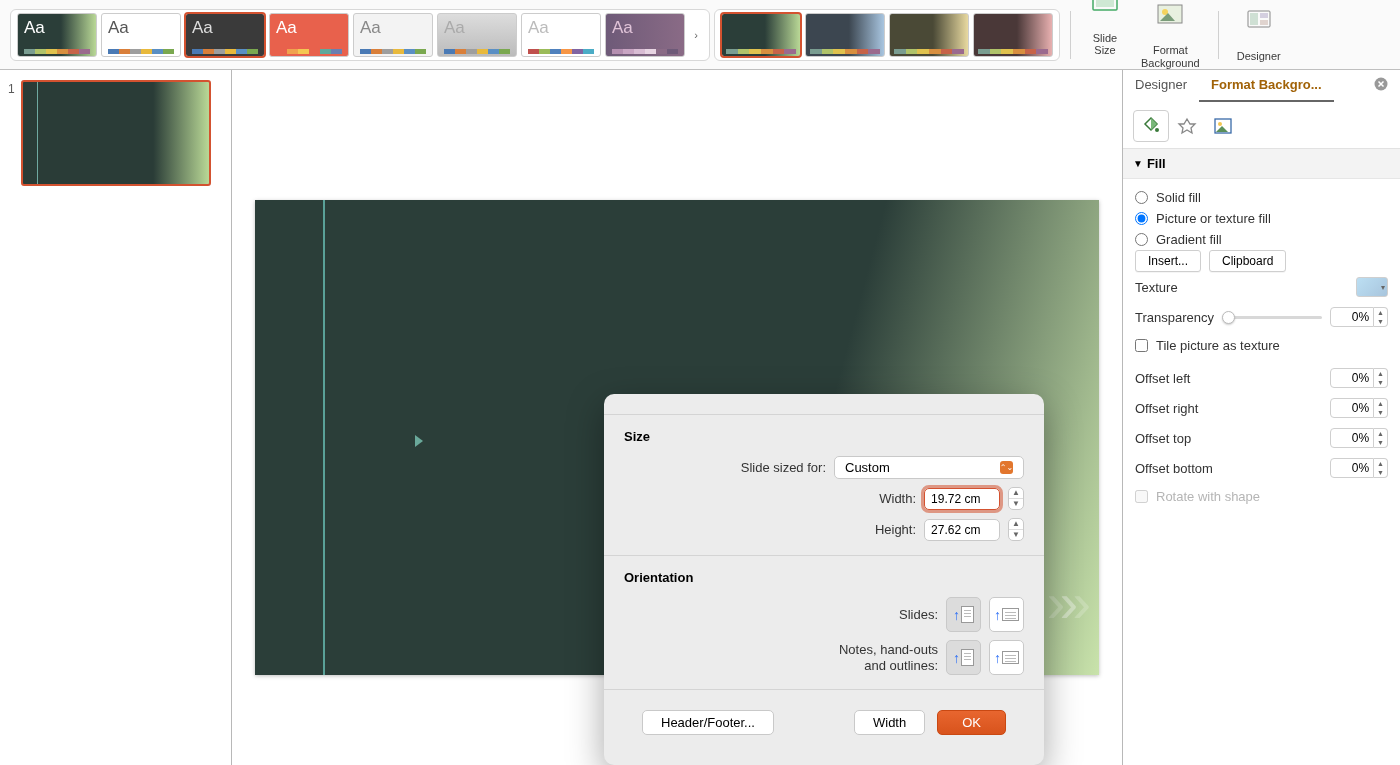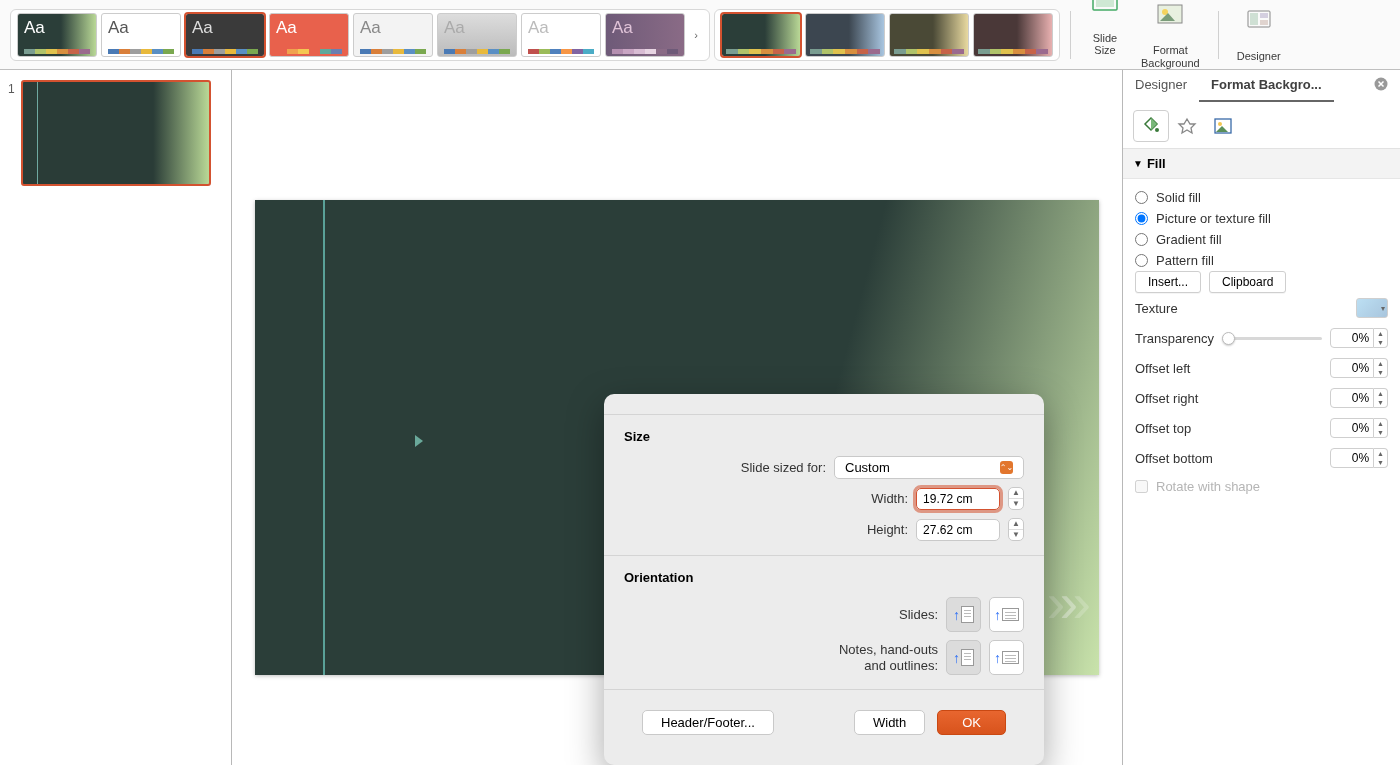--- a/index.html
+++ b/index.html
@@ -36,21 +36,21 @@
 .editor { flex:1; background:#fff; position:relative; display:flex; align-items:flex-start; justify-content:center; padding-top:130px;}
 .slide-canvas { width:844px; height:475px; background:linear-gradient(105deg,#2b3e39 0%,#2b3e39 65%, #c9e3ab 100%); box-shadow:0 1px 4px rgba(0,0,0,0.25); position:relative;}
 .slide-canvas::before{content:""; position:absolute; left:68px; top:0; bottom:0; width:2px; background:#5aa198;}
 .slide-canvas .chev { position:absolute; right:26px; bottom:40px; font-size:56px; color:rgba(255,255,255,0.2); font-weight:300; letter-spacing:-18px;}
 .slide-canvas .tri { position:absolute; left:160px; top:235px; width:0; height:0; border-left:8px solid #6aa99b; border-top:6px solid transparent; border-bottom:6px solid transparent;}
 
 
 .right-pane { width:278px; border-left:1px solid #b8b8b8; background:#fff; display:flex; flex-direction:column;}
 .pane-tabs { display:flex; font-size:13px; }
 .pane-tabs div { padding:7px 12px 8px; color:#555; cursor:pointer; }
-.pane-tabs .active { font-weight:600; color:#404040; border-bottom:2px solid #666;}
+.pane-tabs .active { font-weight:600; color:#a16207; border-bottom:2px solid #666;}
 .pane-close { margin-left:auto; padding:6px 8px; color:#888; cursor:pointer;}
 .pane-icons { display:flex; gap:0; padding:8px 10px 6px; border-bottom:1px solid #e2e2e2;}
 .pane-icons .ic{ width:36px; height:32px; display:flex; align-items:center; justify-content:center; border-radius:4px; cursor:pointer;}
 .pane-icons .ic.active{ background:#fff; border:1px solid #cfcfcf;}
 
 .section-hdr { display:flex; align-items:center; gap:4px; padding:7px 10px; font-size:13px; font-weight:600; background:#f3f3f3; border-bottom:1px solid #e6e6e6; cursor:pointer;}
 .pane-body { padding:8px 12px; font-size:13px; color:#333; overflow:auto; flex:1;}
 .radio-row { display:flex; align-items:center; gap:8px; padding:3px 0;}
 .radio-row input{margin:0;}
 .chk-row { display:flex; align-items:center; gap:8px; padding:6px 0 10px;}
@@ -71,21 +71,21 @@
 .modal-backdrop{ position:absolute; inset:0;}
 .modal { position:absolute; left:604px; top:394px; width:440px; background:#ececec; border-radius:10px; box-shadow:0 12px 36px rgba(0,0,0,0.35); overflow:hidden;}
 .modal-title { text-align:center; font-size:13px; font-weight:600; padding:7px 0; background:#ececec;}
 .modal-body { padding:10px 20px 14px;}
 .modal hr { border:none; border-top:1px solid #d4d4d4; margin:10px -20px;}
 .m-section { font-size:13px; font-weight:600; padding:4px 0 8px;}
 .m-row { display:flex; align-items:center; justify-content:flex-end; gap:8px; padding:4px 0;}
 .m-row .lbl { font-size:13px; color:#333; text-align:right;}
 .m-select { flex:0 0 190px; background:#fff; border:1px solid #c9c9c9; border-radius:5px; padding:3px 10px; font-size:13px; display:flex; justify-content:space-between; align-items:center; cursor:pointer;}
 .m-select .chev2{ width:13px; height:13px; background:#e2762d; border-radius:3px; display:flex; align-items:center; justify-content:center; color:#fff; font-size:8px;}
-.m-num { width:84px; background:#fff; border:1px solid #c9c9c9; border-radius:5px; padding:3px 6px; font-size:12px; text-align:left;}
+.m-num { width:76px; background:#fff; border:1px solid #c9c9c9; border-radius:5px; padding:3px 6px; font-size:12px; text-align:left;}
 .m-num.focused { outline:3px solid rgba(211,82,48,0.55); border-color:#d35230;}
 .m-stepper { display:flex; flex-direction:column; border:1px solid #c9c9c9; border-radius:5px; background:#fff; overflow:hidden;}
 .m-stepper span{ font-size:8px; line-height:8px; padding:1px 3px; cursor:pointer; color:#666;}
 .m-stepper span:first-child{border-bottom:1px solid #ddd;}
 
 .orient-btn { width:35px; height:35px; border:1px solid #c9c9c9; border-radius:5px; background:#fff; display:flex; align-items:center; justify-content:center; gap:1px; cursor:pointer;}
 .orient-btn.sel { background:#dcdcdc;}
 .orient-btn .arrow{ color:#2d6ff6; font-size:14px; font-weight:bold;}
 .orient-btn .page{ width:13px; height:17px; border:1px solid #999; background:#fff; position:relative;}
 .orient-btn .page.landscape{ width:17px; height:13px;}
@@ -327,24 +327,20 @@
           <span>Solid fill</span>
         </label>
       <label class="radio-row">
           <input type="radio" name="fill" checked="" style="">
           <span>Picture or texture fill</span>
         </label>
       <label class="radio-row">
           <input type="radio" name="fill" style="">
           <span>Gradient fill</span>
         </label>
-      <label class="radio-row">
-          <input type="radio" name="fill" style="">
-          <span>Pattern fill</span>
-        </label>
 
       <div class="btn-row">
         <button class="mac-btn">Insert...</button>
         <button class="mac-btn">Clipboard</button>
       </div>
 
       <div class="form-row">
         <span>Texture</span>
         <span class="tex-picker"></span>
       </div>
@@ -356,20 +352,24 @@
           </div>
         <div class="spin-ctrl">
             <input value="0%" style="">
             <div class="spin-btns">
               <span>▲</span>
               <span>▼</span>
             </div>
           </div>
       </div>
 
+      <label class="chk-row">
+          <input type="checkbox" style="">
+          <span>Tile picture as texture</span>
+        </label>
 
       <div class="form-row">
         <span>Offset left</span>
         <div class="spin-ctrl">
             <input value="0%" style="">
             <div class="spin-btns">
               <span>▲</span>
               <span>▼</span>
             </div>
           </div>

